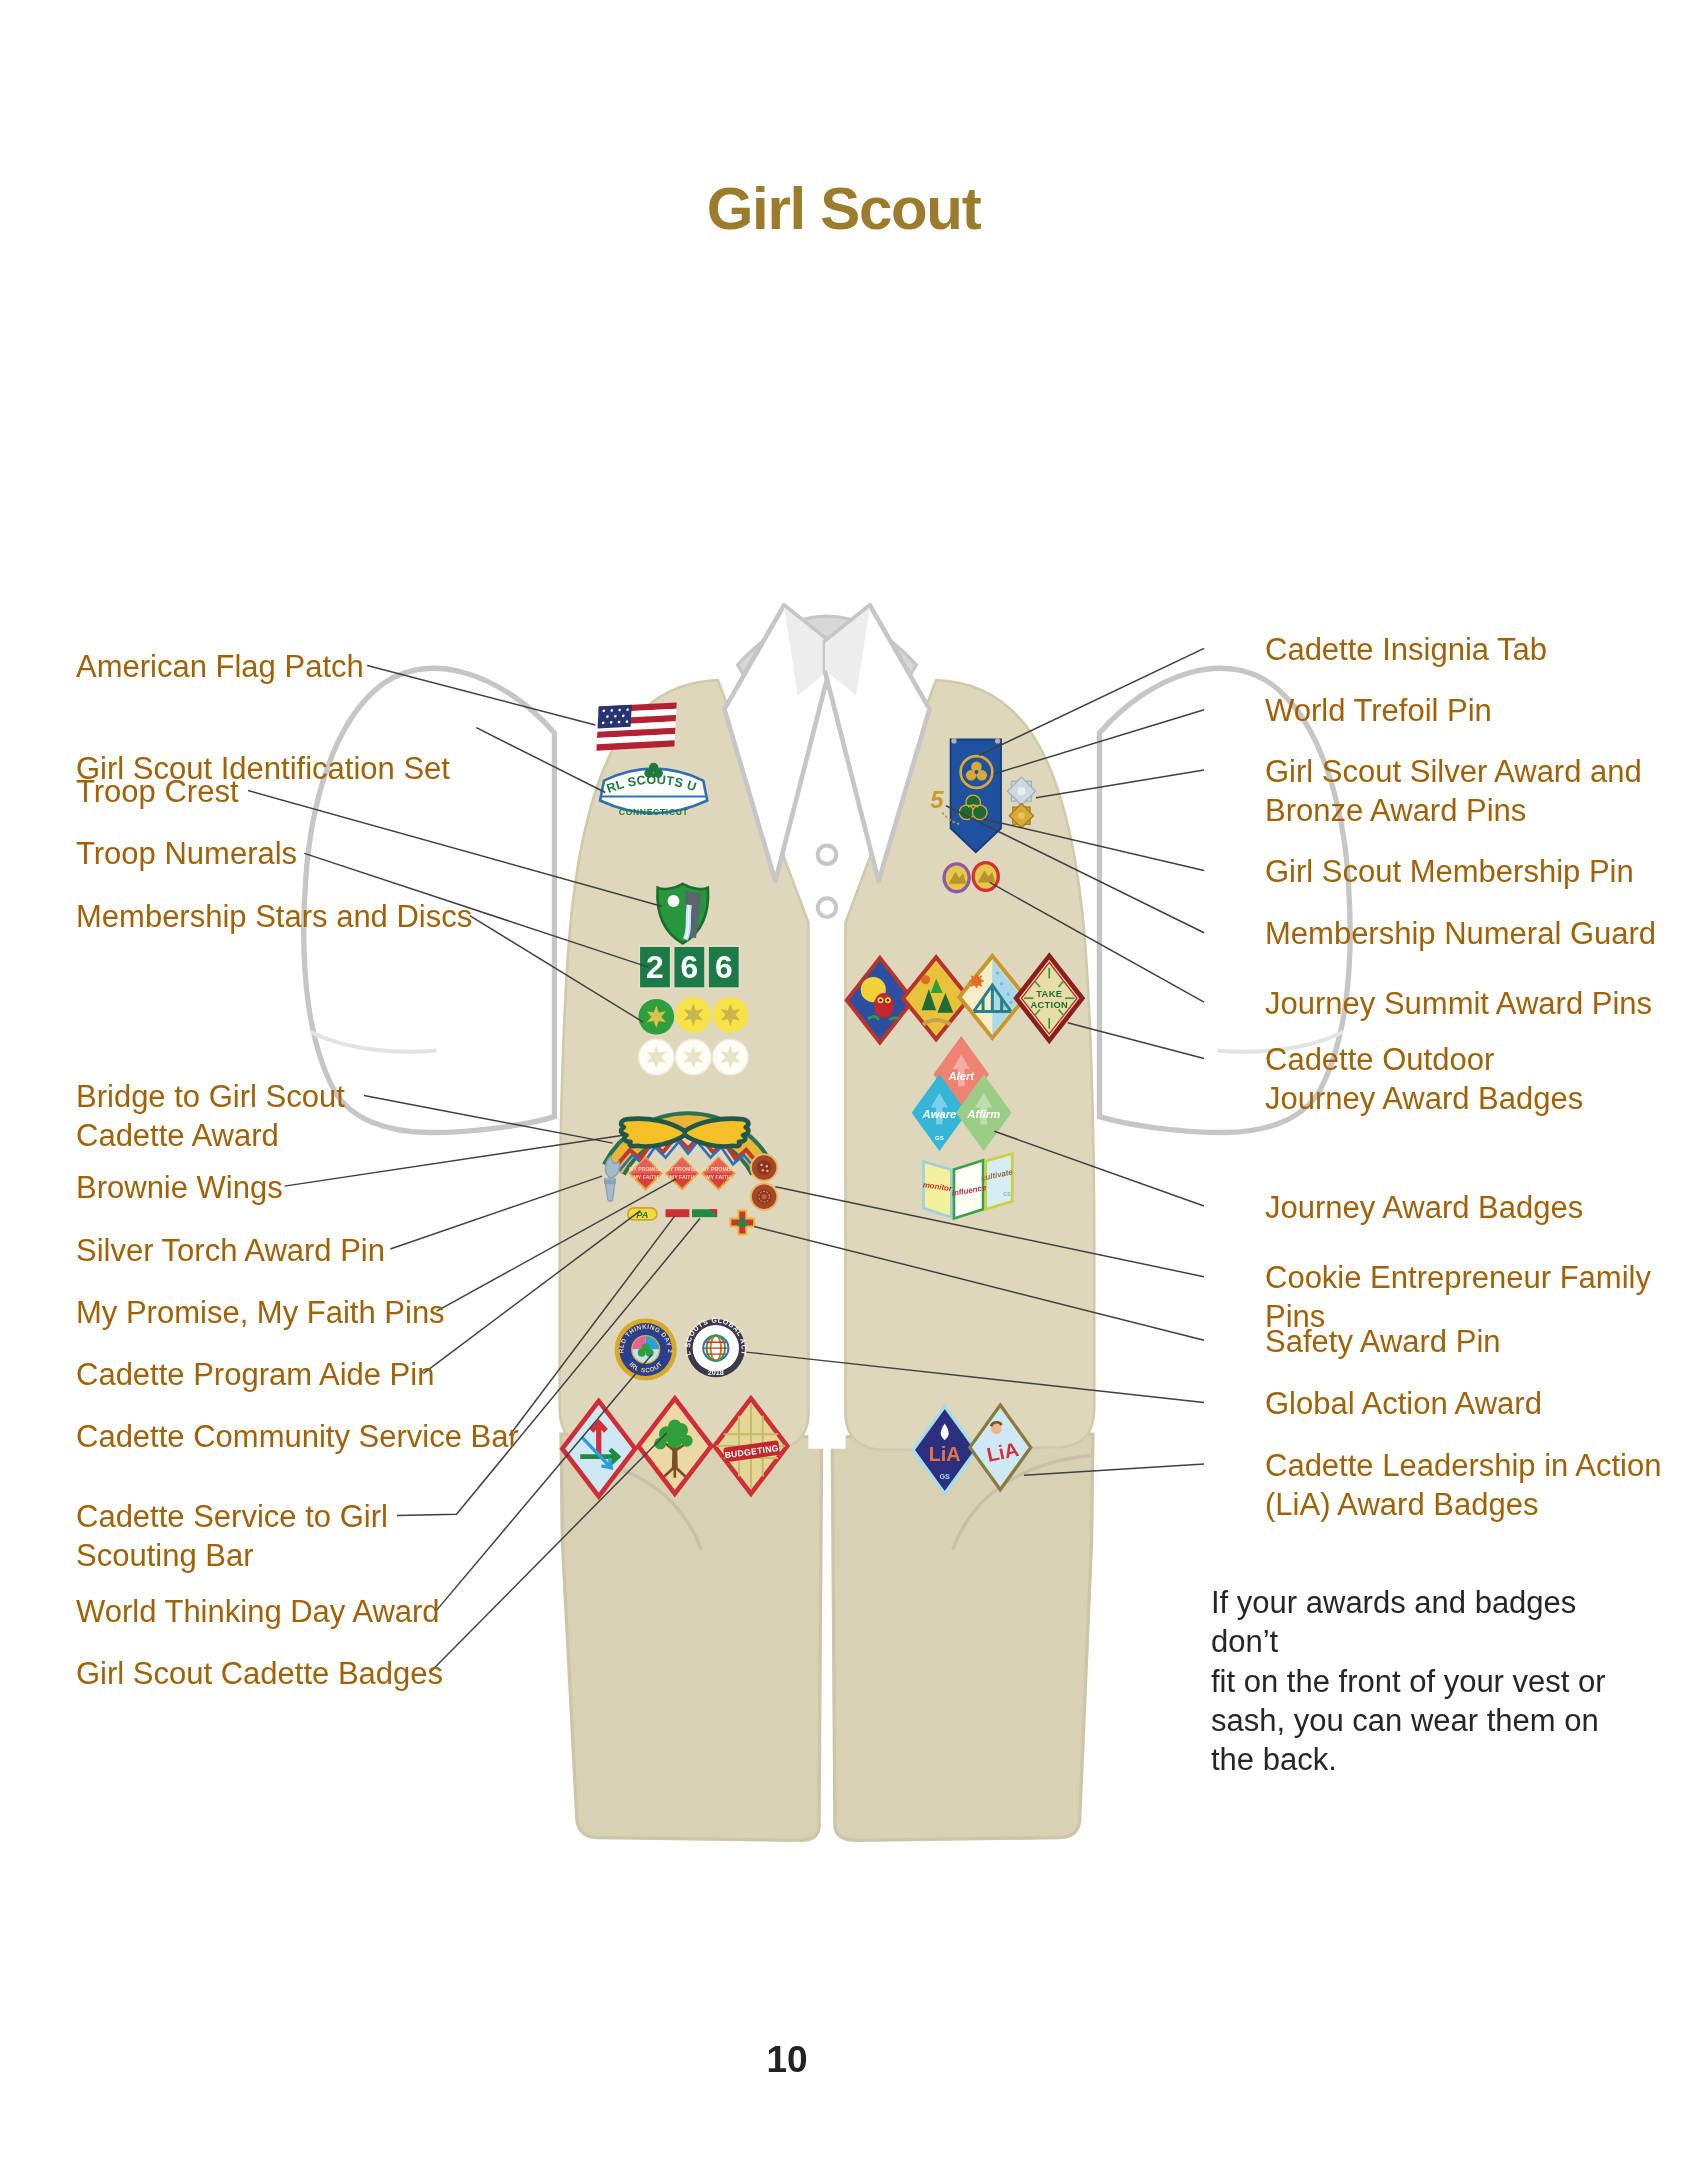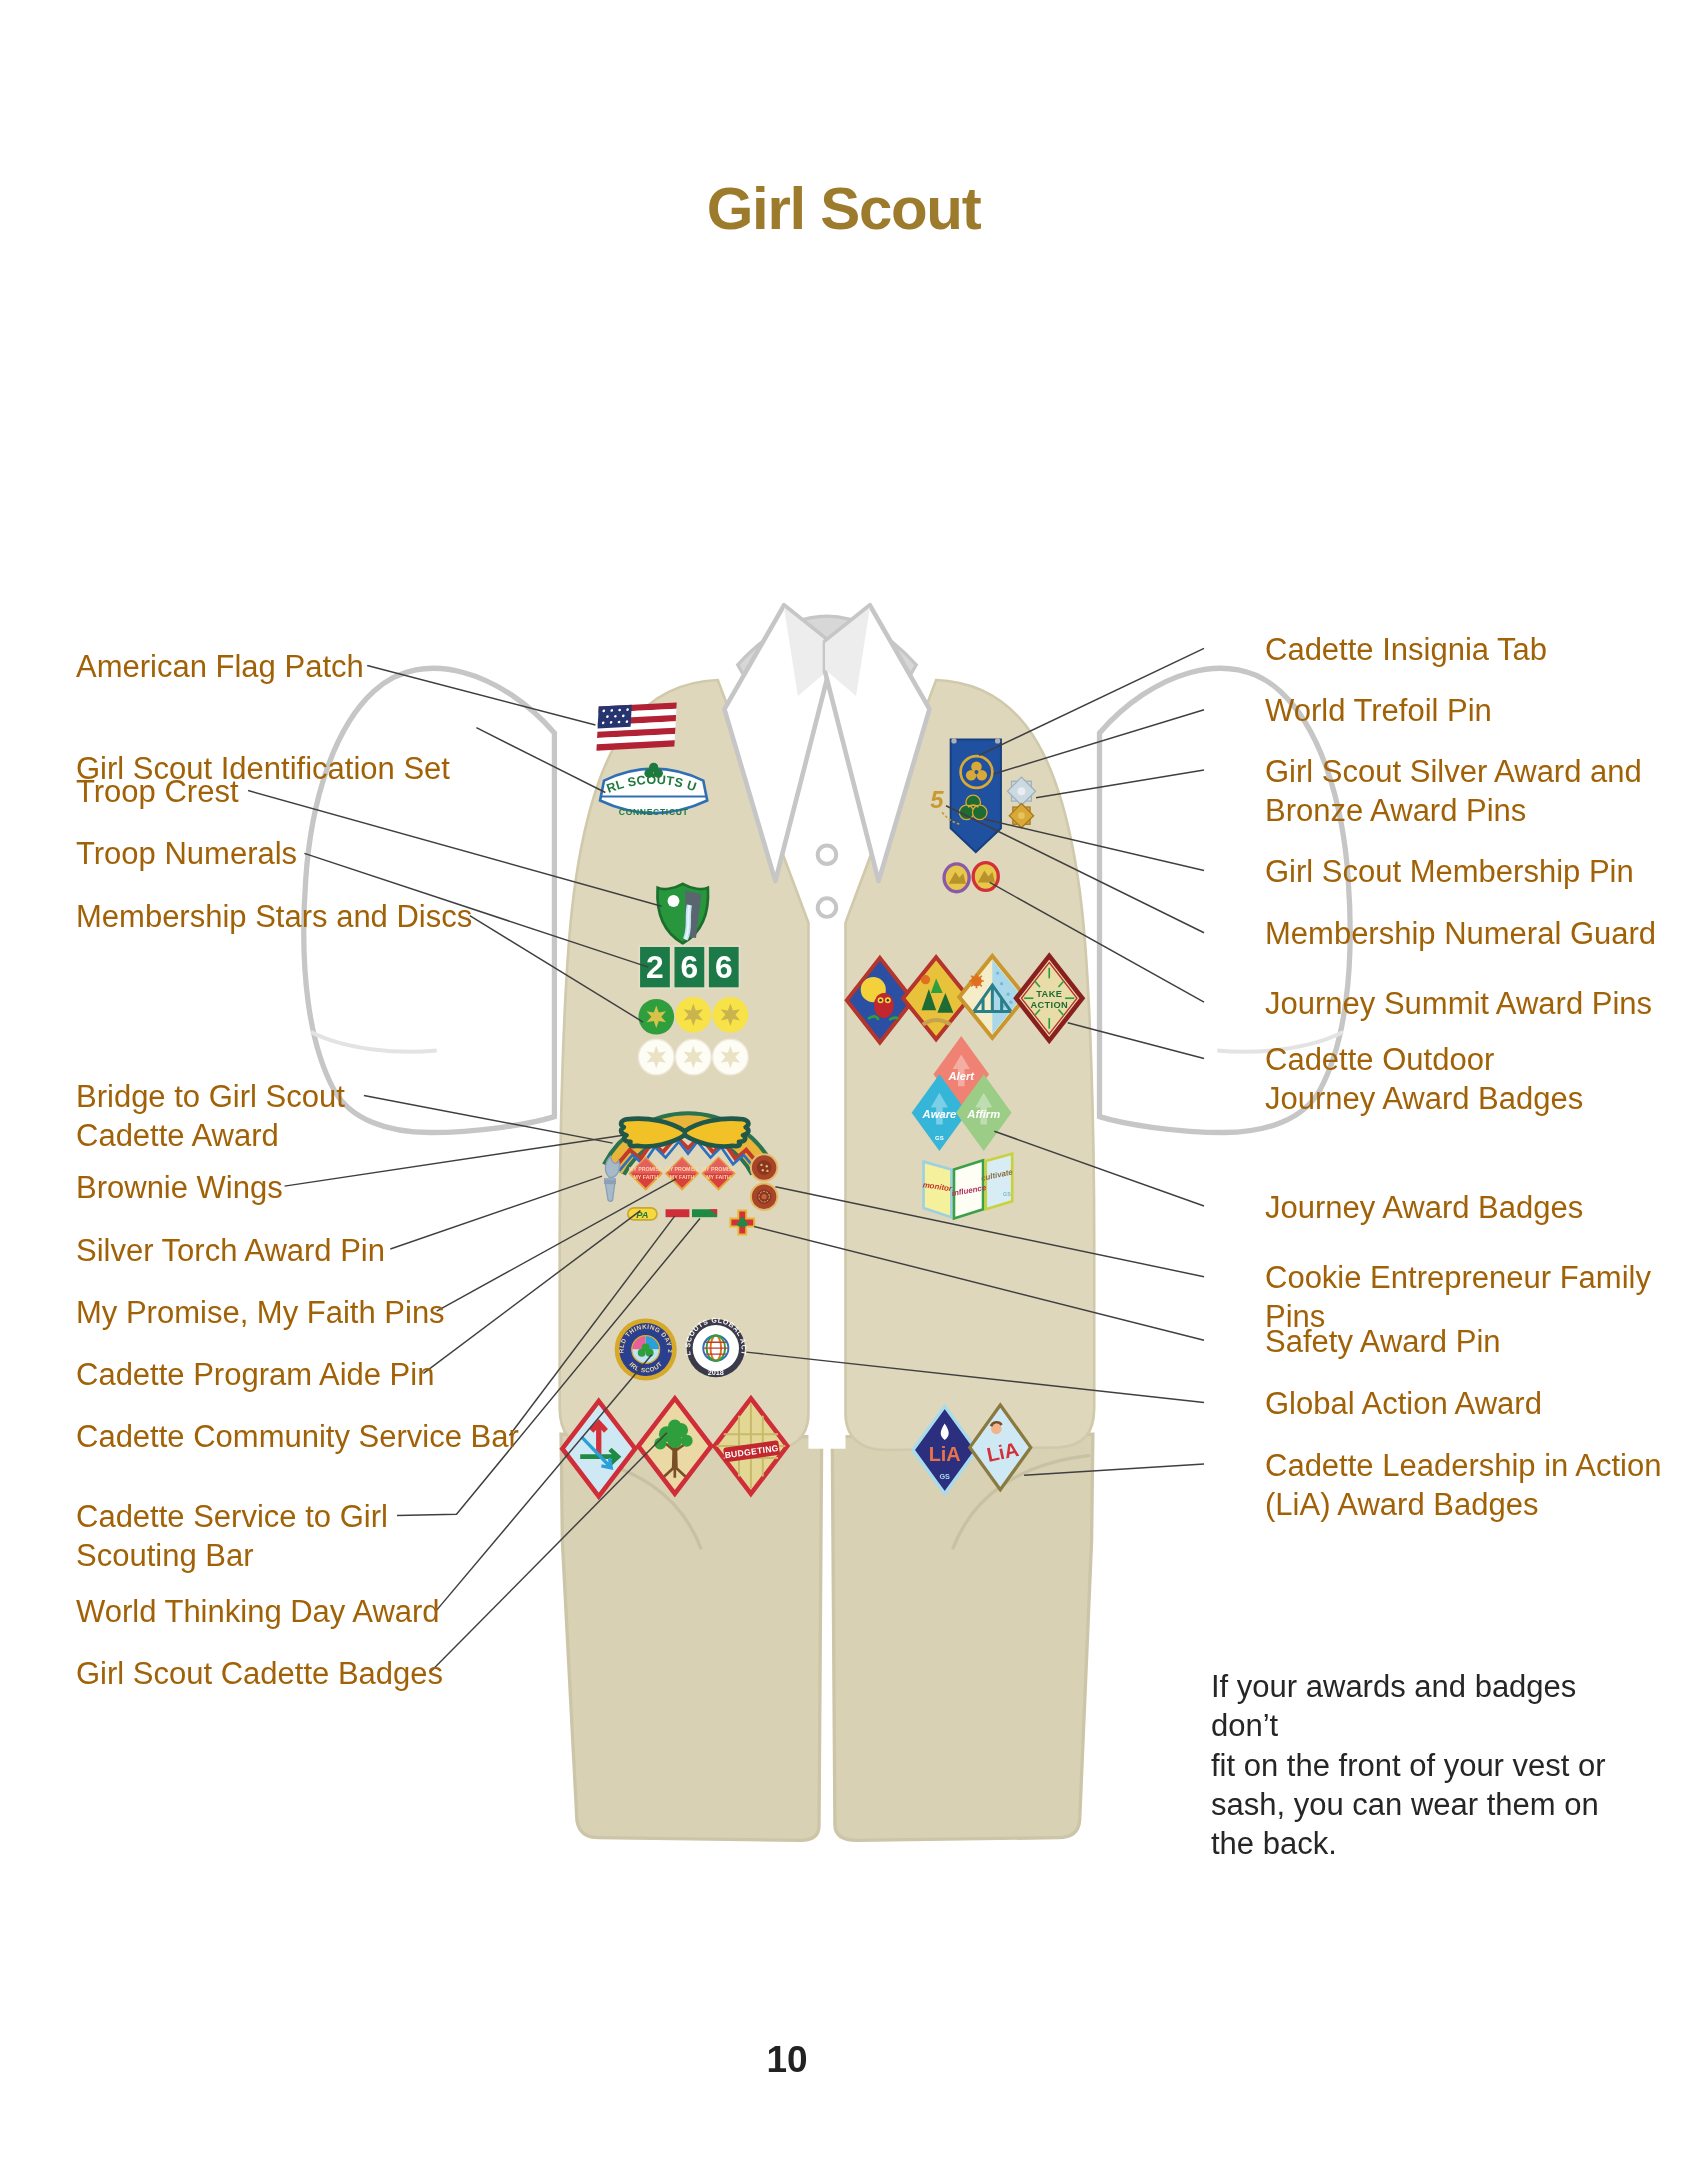--- a/index.html
+++ b/index.html
@@ -2,21 +2,21 @@
 <html style="font-size:10.6px"><head>
 <meta charset="utf-8">
 <style>
   html,body{margin:0;padding:0;background:#ffffff;}
   body{width:1687px;height:2183px;position:relative;font-family:"Liberation Sans",sans-serif;overflow:hidden;}
   .title{position:absolute;left:0;top:177px;width:1687px;text-align:center;color:#9c7b2d;
          font-weight:bold;font-size:60px;line-height:1.07;letter-spacing:-1.3px;}
   .title span{display:block;}
   .lbl{position:absolute;left:76px;font-size:31px;line-height:1.27;color:#a16207;white-space:pre-line;}
   .lbl.r{left:1265px;}
-  .note{position:absolute;left:1211px;top:1667px;width:437px;font-size:31px;line-height:1.27;
+  .note{position:absolute;left:1211px;top:1583px;width:437px;font-size:31px;line-height:1.27;
         color:#262626;white-space:pre-line;}
   .pagenum{position:absolute;left:0;top:2039px;width:1574px;text-align:center;
            font-size:37px;font-weight:bold;color:#222222;}
   svg{position:absolute;left:0;top:0;}
   svg text{font-family:"Liberation Sans",sans-serif;}
 </style>
 </head>
 <body>
 
 <div class="title">

